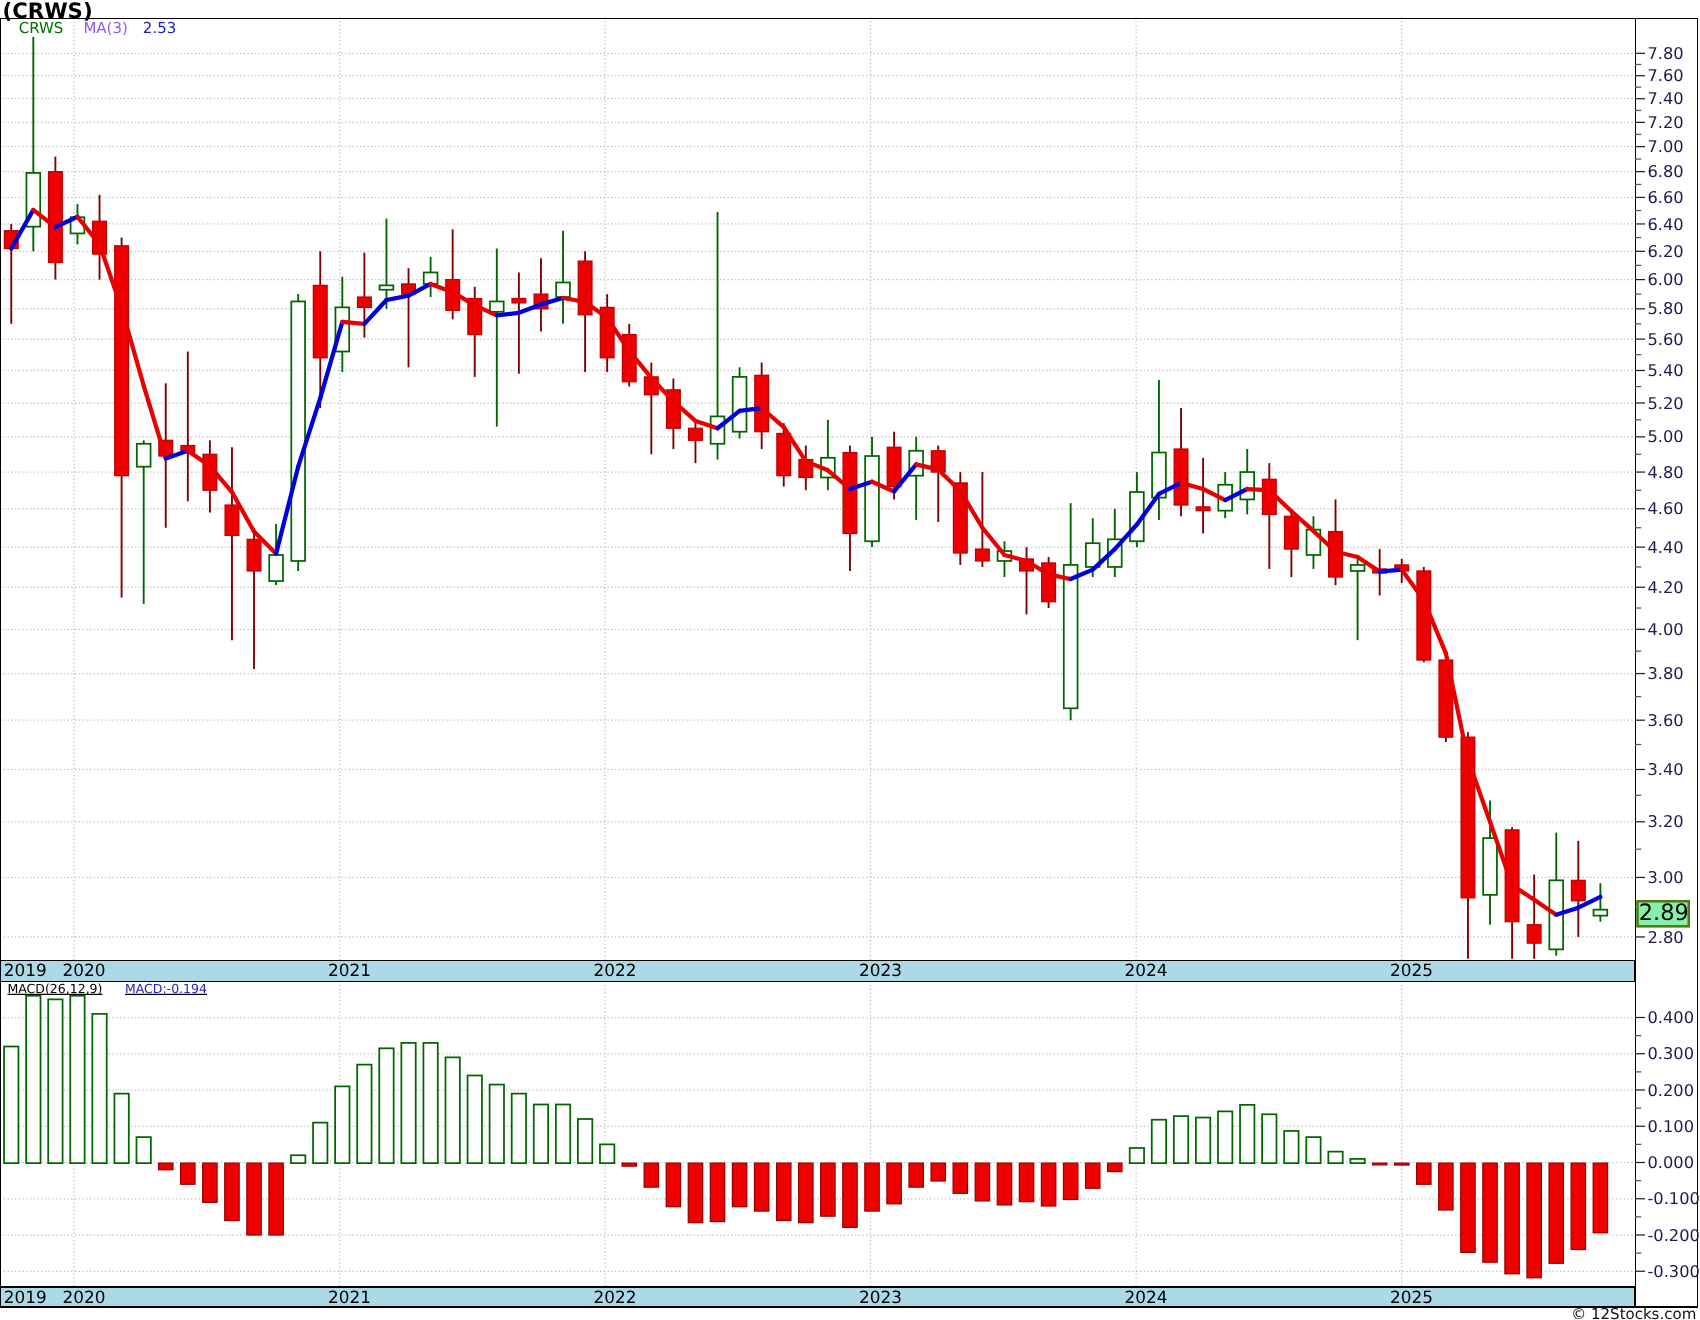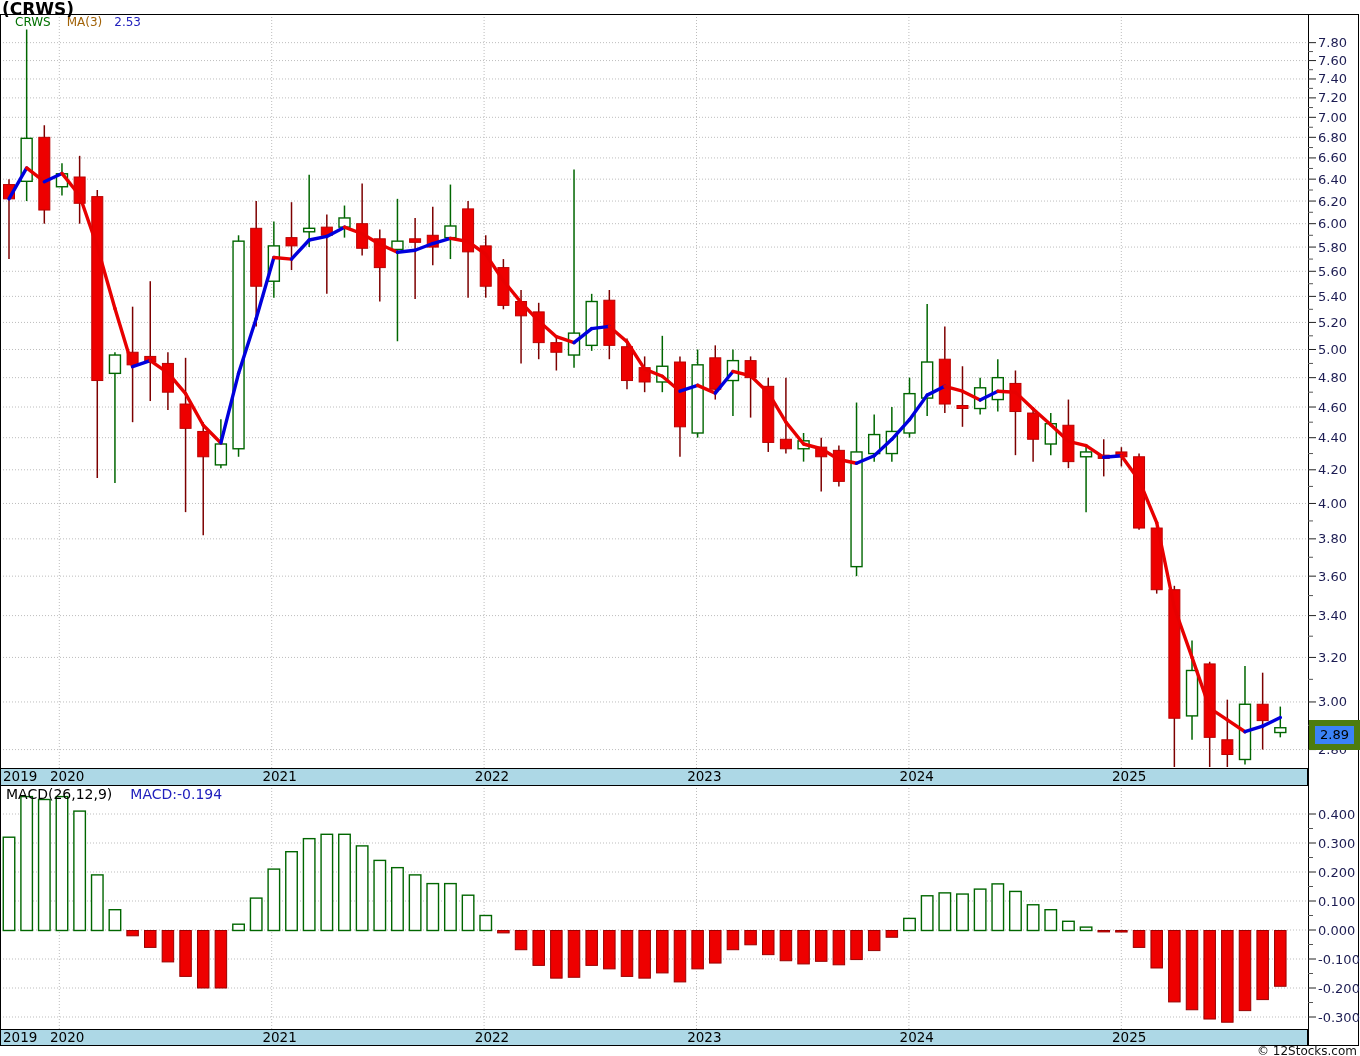--- a/index.html
+++ b/index.html
@@ -2,26 +2,26 @@
 <html><head>
 <meta charset="utf-8">
 <style>
   html,body{margin:0;padding:0;background:#fff;}
   body{width:1360px;height:1056px;position:relative;font-family:"DejaVu Sans",sans-serif;overflow:hidden;}
   svg{position:absolute;left:0;top:0;}
   .abs{position:absolute;white-space:nowrap;}
   #title{left:2px;top:-1px;font-weight:bold;font-size:17px;color:#000;}
   #legend1{left:15px;top:15px;font-size:12px;}
   #legend1 .sym{color:#007000;margin-right:16px;}
-  #legend1 .ma{color:#a16207;margin-right:12px;}
+  #legend1 .ma{color:#8b5cf6;margin-right:12px;}
   #legend1 .maval{color:#2121bd;}
-  #legend2{left:6px;top:786px;font-size:14px;}
+  #legend2{left:6px;top:786px;font-size:10px;text-decoration:underline;}
   #legend2 .lbl{color:#000;margin-right:18px;}
   #legend2 .val{color:#2121bd;}
-  #badge{left:1309px;top:720px;width:39px;height:18px;background:#3b82f6;border:6px solid #4d7c0f;color:#000;font-size:13px;text-align:center;line-height:18px;}
+  #badge{left:1309px;top:720px;width:39px;height:18px;background:#86efac;border:2px solid #4d7c0f;color:#000;font-size:18px;text-align:center;line-height:18px;}
   #copyright{right:3px;top:1044px;font-size:12px;color:#111;}
 </style>
 </head>
 <body>
 
 <svg id="chart" width="1360" height="1056">
     <line x1="0" y1="42.65462375007314" x2="1308" y2="42.65462375007314" stroke="#bdbdbd" stroke-width="1" stroke-dasharray="1,2"></line>
     <line x1="0" y1="60.57770936832321" x2="1308" y2="60.57770936832321" stroke="#bdbdbd" stroke-width="1" stroke-dasharray="1,2"></line>
     <line x1="0" y1="78.97879985501413" x2="1308" y2="78.97879985501413" stroke="#bdbdbd" stroke-width="1" stroke-dasharray="1,2"></line>
     <line x1="0" y1="97.88409204481331" x2="1308" y2="97.88409204481331" stroke="#bdbdbd" stroke-width="1" stroke-dasharray="1,2"></line>

